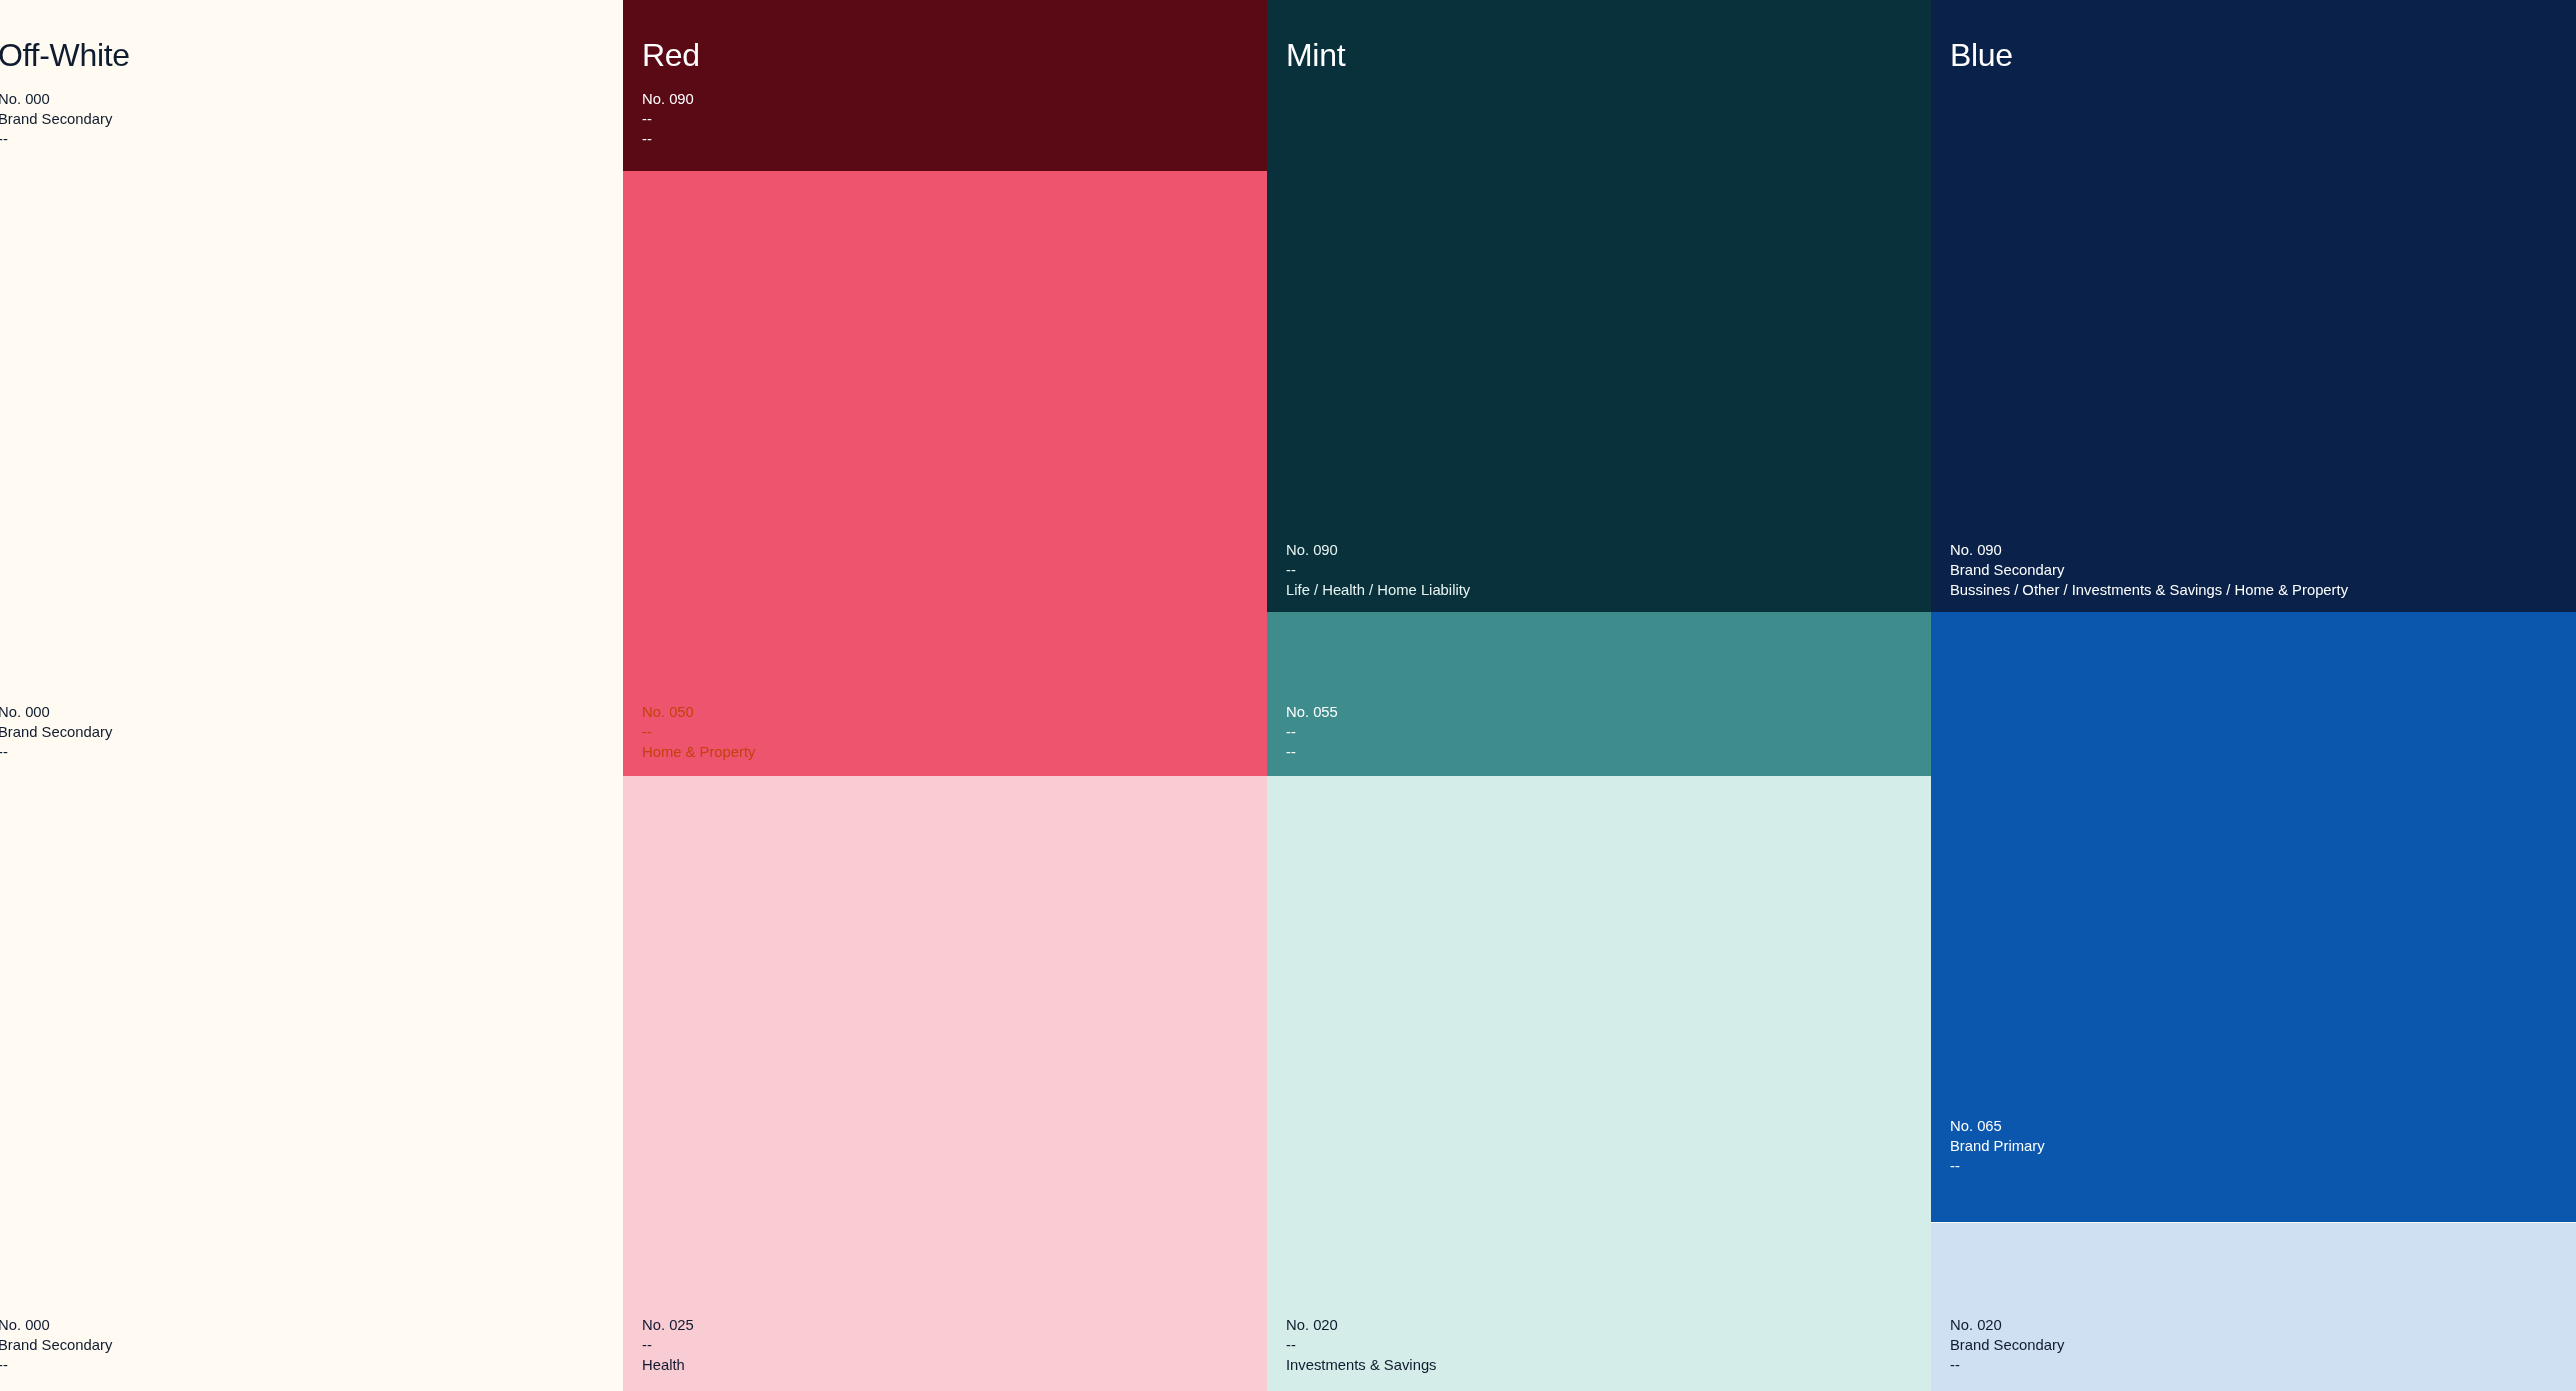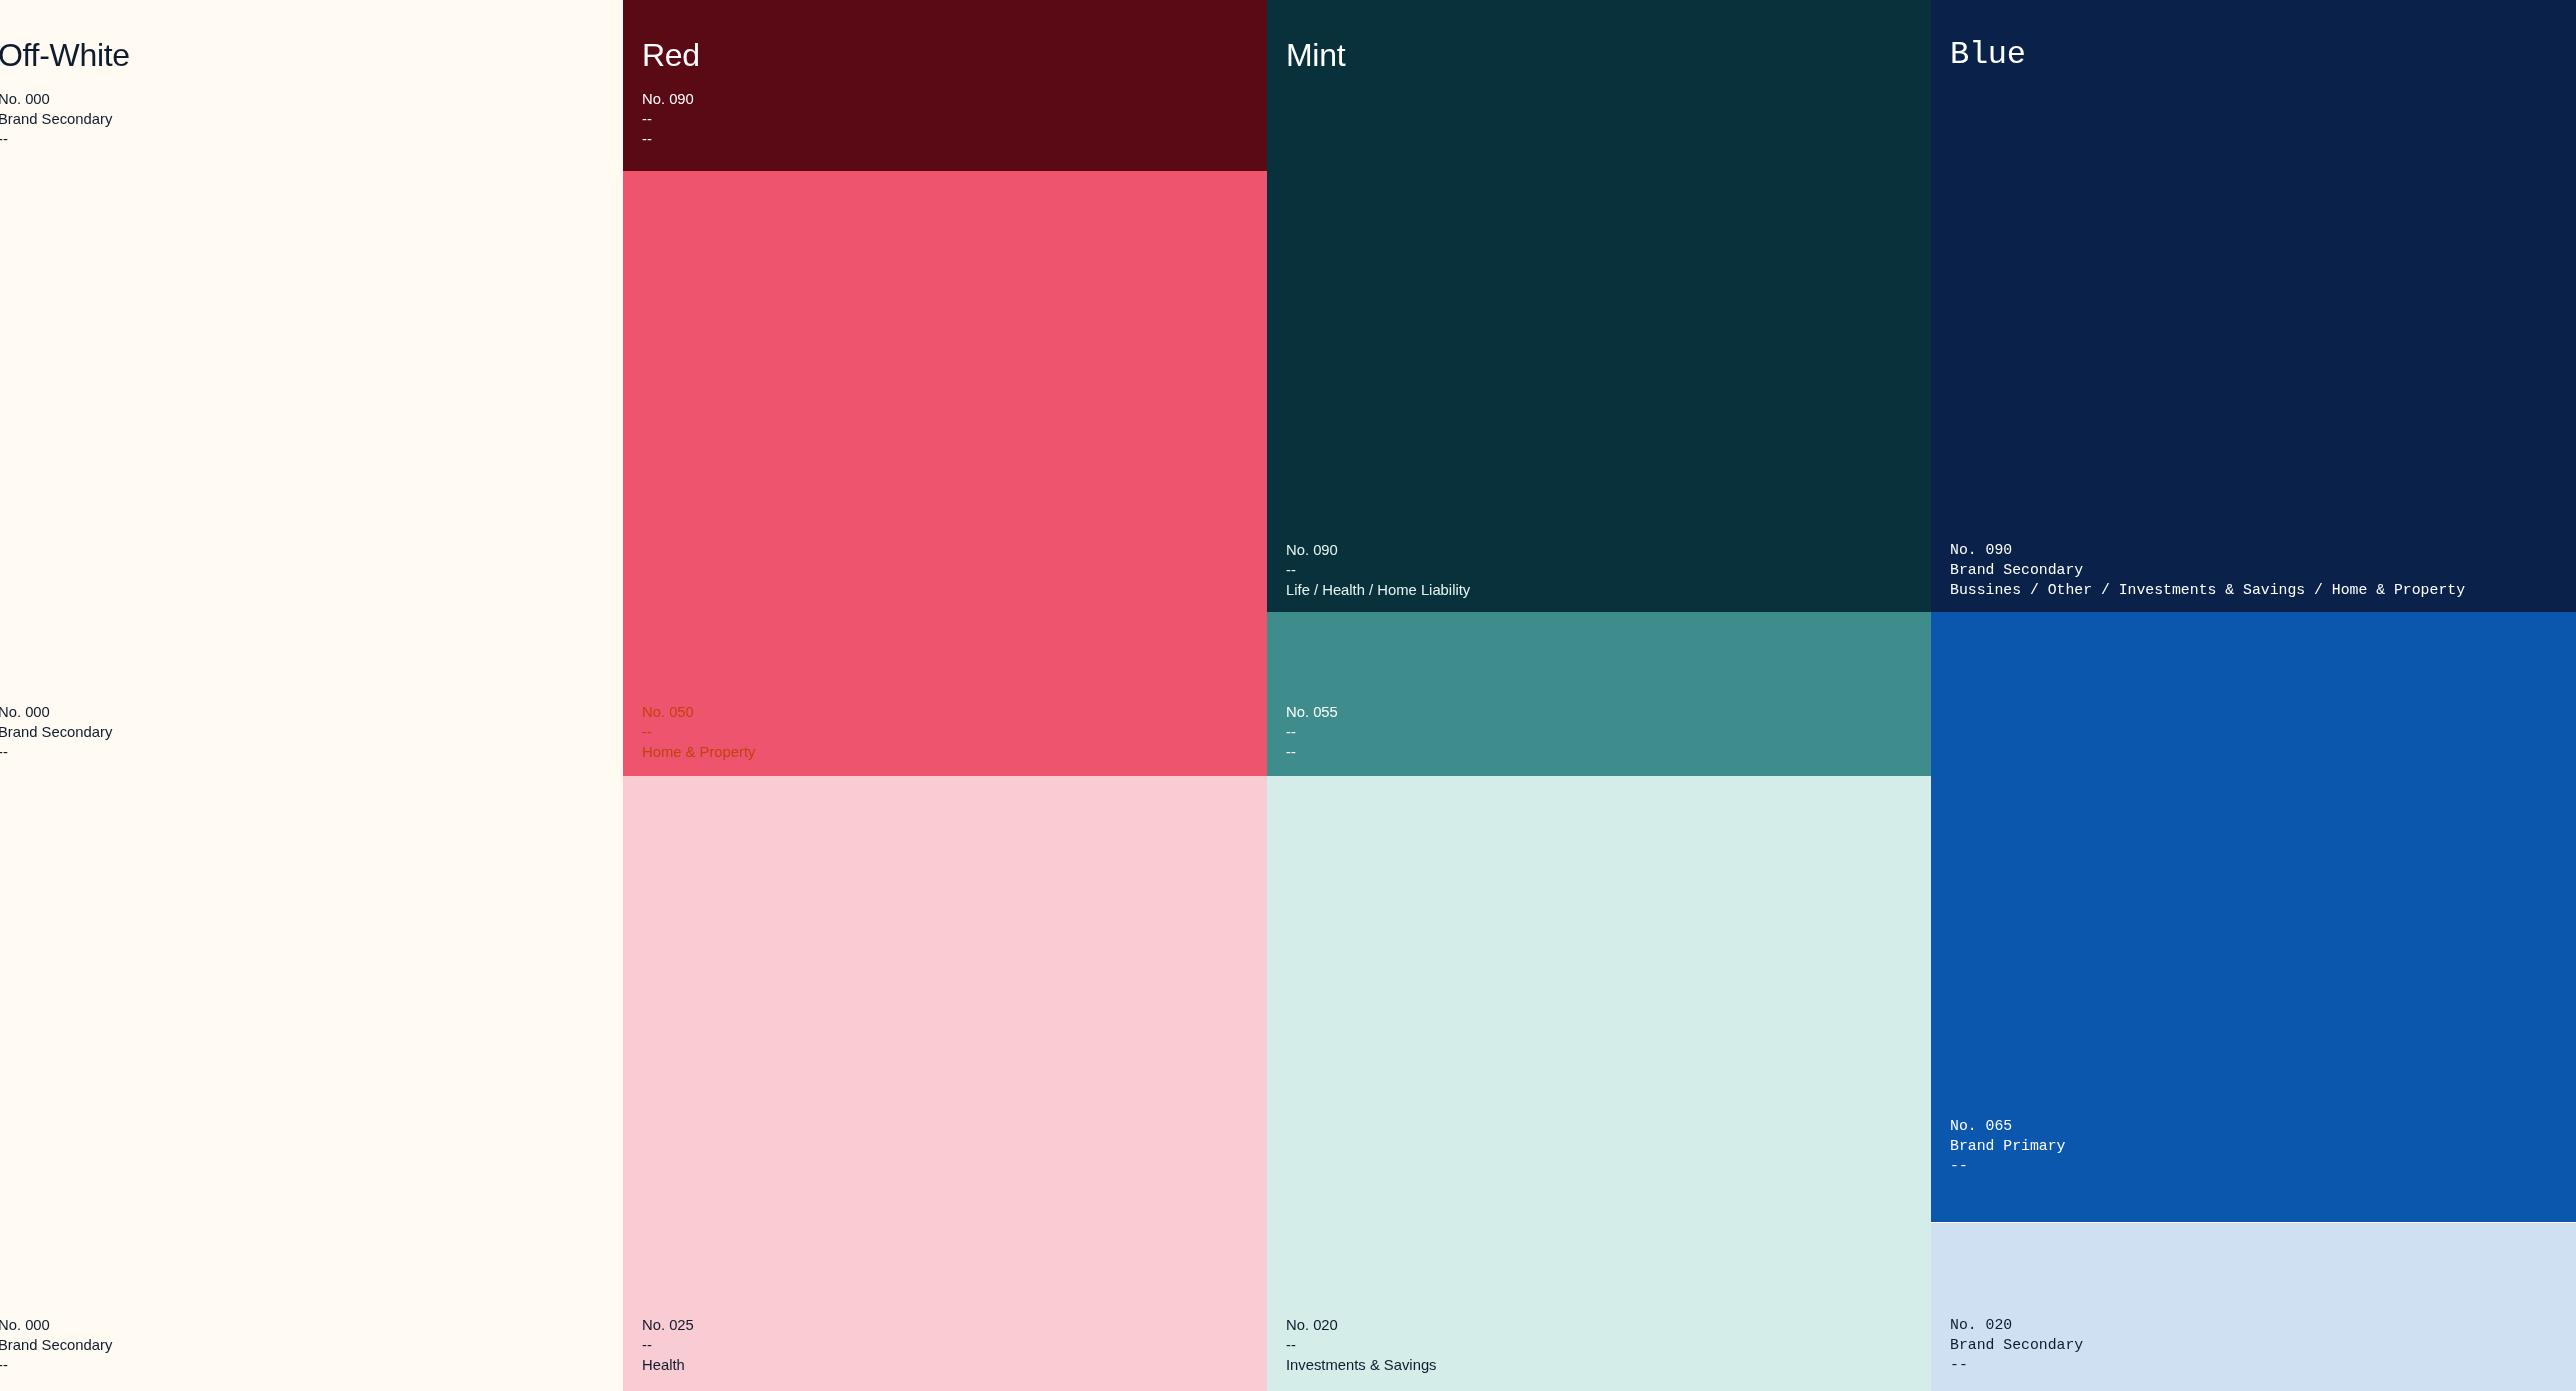--- a/index.html
+++ b/index.html
@@ -16,21 +16,21 @@
     justify-content:flex-end;
   }
   .column {
     position:relative;
     height:1391px;
     flex:0 0 auto;
   }
   .col-offwhite { width:644px; }
   .col-red      { width:644px;padding-left:20px; }
   .col-mint     { width:664px; }
-  .col-blue     { width:645px;font-family:Liberation Mono, monospace; }
+  .col-blue     { width:645px; }
 
   .swatch {
     position:absolute;
     left:0; right:0;
     overflow:hidden;
   }
 
   .heading {
     position:absolute;
     left:19px;

